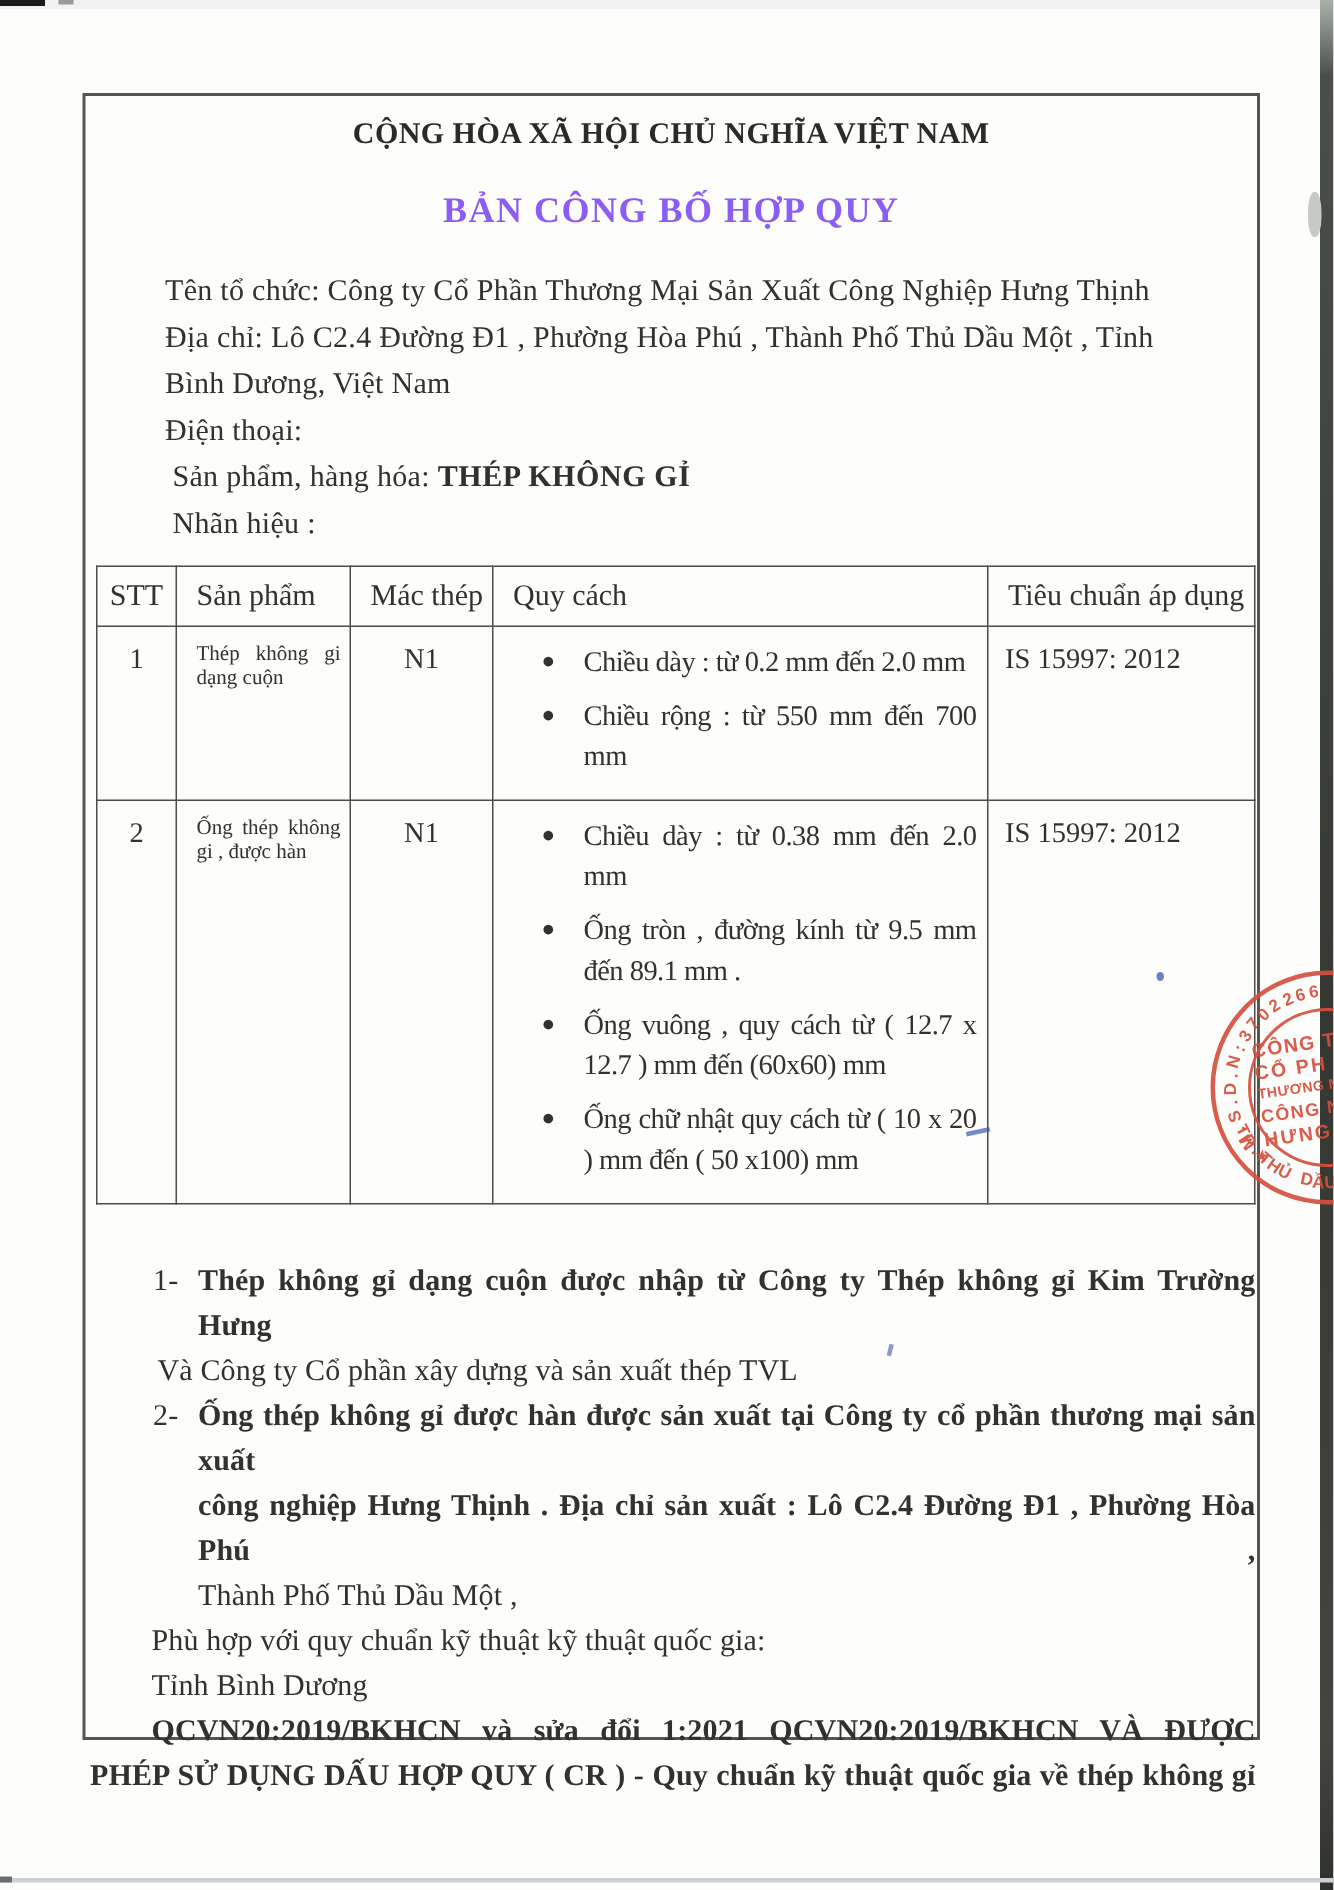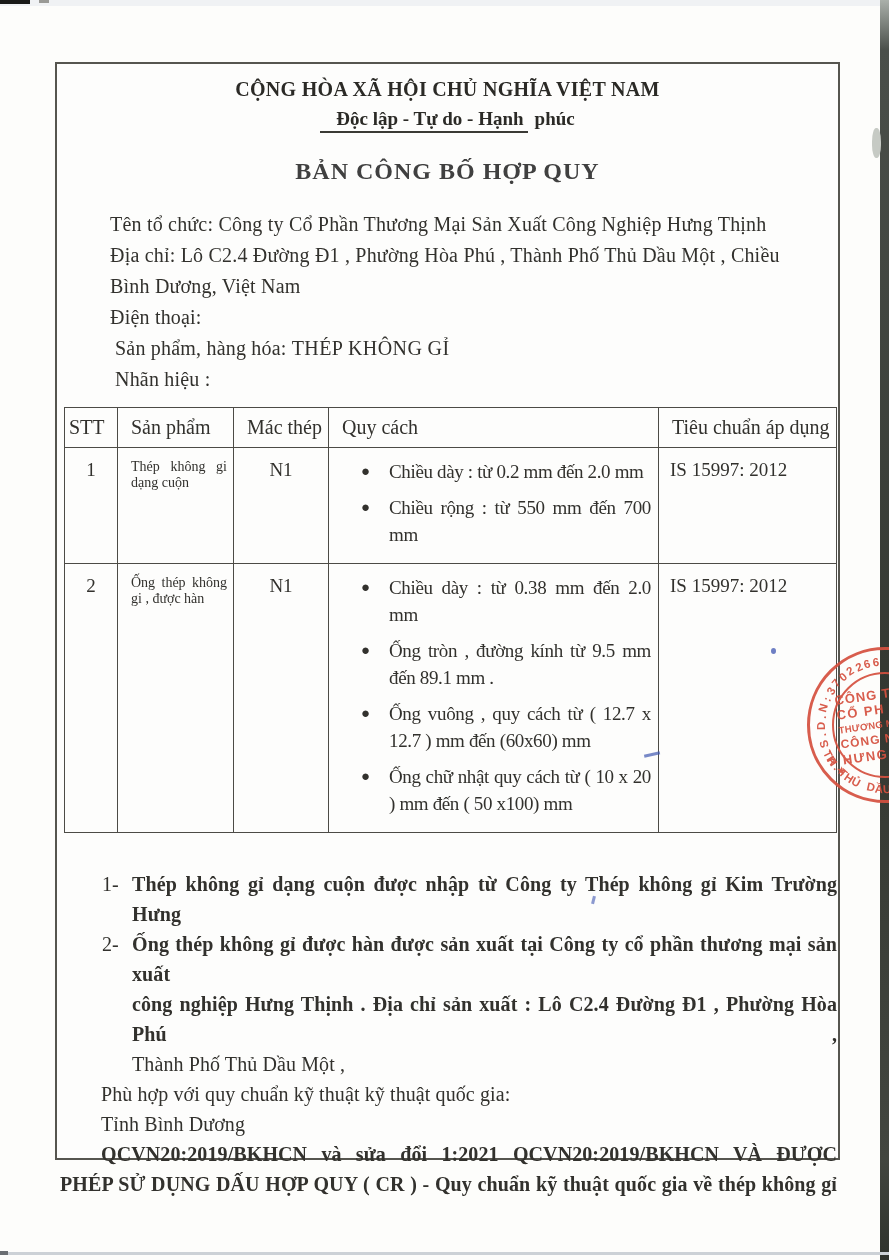--- a/index.html
+++ b/index.html
@@ -23,39 +23,39 @@
 
   
   .doc-box{
     position:absolute;left:55px;top:62px;width:785px;height:1098px;
     border:2px solid #56554f;background:#fdfdfc;box-sizing:border-box;
   }
   .nat-header{margin:13px 10px 0 10px;text-align:center;font-weight:bold;font-size:20px;line-height:24px;color:#2b2a26;letter-spacing:.3px;}
   .motto{margin-top:6px;text-align:center;font-weight:bold;font-size:19px;line-height:24px;color:#2b2a26;}
   .motto-underlined{border-bottom:2.5px solid #3b3a35;padding:0 4px 2px 16px;}
   .motto-tail{margin-left:7px;}
-  .doc-title{margin-top:26px;text-align:center;font-weight:bold;font-size:24px;line-height:28px;letter-spacing:1px;color:#404040;}
+  .doc-title{margin-top:26px;text-align:center;font-weight:bold;font-size:24px;line-height:28px;letter-spacing:1px;color:#8b5cf6;}
   .doc-number{margin-top:8px;text-align:center;font-size:21px;line-height:26px;}
 
   .info-block{margin:24px 14px 0 53px;font-size:20px;line-height:31px;letter-spacing:.2px;}
   .info-line{white-space:nowrap;}
   .sub-indent{margin-left:5px;}
-  .bold-inline{font-weight:normal;letter-spacing:.4px;}
+  .bold-inline{font-weight:bold;letter-spacing:.4px;}
 
   
   table.spec{
     margin:12px 0 0 7px;border-collapse:collapse;table-layout:fixed;width:772px;
     font-size:19px;color:#32312d;
   }
   table.spec col.c1{width:53px;} table.spec col.c2{width:116px;}
   table.spec col.c3{width:95px;} table.spec col.c4{width:330px;}
   table.spec col.c5{width:178px;}
   table.spec th,table.spec td{border:1.6px solid #4c4b46;vertical-align:top;box-sizing:border-box;}
   table.spec th{font-weight:normal;font-size:20px;text-align:left;padding:8px 6px 8px 13px;height:40px;}
-  table.spec th.center,table.spec td.center{text-align:left;padding-left:4px;padding-right:4px;}
+  table.spec th.center,table.spec td.center{text-align:center;padding-left:4px;padding-right:4px;}
   td.cell-stt{text-align:center;padding-top:11px;}
   td.cell-sanpham{padding:11px 6px 6px 13px;font-size:14px;text-align:justify;}
   td.cell-macthep{text-align:center;padding-top:11px;}
   td.cell-quycach{padding:10px 4px 6px 0;}
   td.cell-tieuchuan{padding:11px 6px 6px 11px;}
   .row-1{height:102px;} .row-2{height:236px;}
   .bullet-item{display:flex;margin:0 0 9px 0;}
   .bullet-dot{width:28px;margin-left:30px;flex:0 0 auto;font-size:15px;line-height:27px;text-align:left;padding-left:2px;}
   .bullet-text{flex:1;line-height:27px;letter-spacing:-.35px;text-align:justify;padding-right:3px;}
 
@@ -99,29 +99,26 @@
 <div class="corner-mark2"></div>
 <div class="edge-right"></div>
 <div class="edge-bottom"></div>
 <div class="edge-bottom-nub"></div>
 <div class="smudge"></div>
 
 <div class="doc-box">
 
   <div class="nat-header">CỘNG HÒA XÃ HỘI CHỦ NGHĨA VIỆT NAM</div>
 
-  <div class="motto">
-    <span class="motto-underlined">Độc lập - Tự do - Hạnh</span><span class="motto-tail">phúc</span>
-  </div>
 
   <div class="doc-title">BẢN CÔNG BỐ HỢP QUY</div>
 
   <div class="info-block">
     <div class="info-line">Tên tổ chức: Công ty Cổ Phần Thương Mại Sản Xuất Công Nghiệp Hưng Thịnh</div>
-    <div class="info-line">Địa chỉ: Lô C2.4 Đường Đ1 , Phường Hòa Phú , Thành Phố Thủ Dầu Một , Chiều</div>
+    <div class="info-line">Địa chỉ: Lô C2.4 Đường Đ1 , Phường Hòa Phú , Thành Phố Thủ Dầu Một , Tỉnh</div>
     <div class="info-line">Bình Dương, Việt Nam</div>
     <div class="info-line">Điện thoại:</div>
     <div class="info-line sub-indent"><span>Sản phẩm, hàng hóa: </span><span class="bold-inline">THÉP KHÔNG GỈ</span></div>
     <div class="info-line sub-indent">Nhãn hiệu :</div>
   </div>
 
   <table class="spec">
     <colgroup>
         <col class="c1">
         <col class="c2">
@@ -180,20 +177,21 @@
           <td class="cell-tieuchuan">IS 15997: 2012</td>
         </tr>
       </tbody>
   </table>
 
   <div class="notes">
     <div class="note-row">
       <div class="note-marker">1-</div>
       <div class="note-text just">Thép không gỉ dạng cuộn được nhập từ Công ty Thép không gỉ Kim Trường Hưng</div>
     </div>
+    <div class="nl-indent-a">Và Công ty Cổ phần xây dựng và sản xuất thép TVL</div>
     <div class="note-row">
       <div class="note-marker">2-</div>
       <div class="note-text just">Ống thép không gỉ được hàn được sản xuất tại Công ty cổ phần thương mại sản xuất</div>
     </div>
     <div class="nl-indent-b just">công nghiệp Hưng Thịnh . Địa chỉ sản xuất : Lô C2.4 Đường Đ1 , Phường Hòa Phú ,</div>
     <div class="nl-indent-b">Thành Phố Thủ Dầu Một ,</div>
     <div class="nl-indent-c">Phù hợp với quy chuẩn kỹ thuật kỹ thuật quốc gia:</div>
     <div class="nl-indent-c">Tỉnh Bình Dương</div>
     <div class="nl-indent-c just" style="margin-right:1px;">QCVN20:2019/BKHCN  và  sửa  đổi  1:2021  QCVN20:2019/BKHCN  VÀ  ĐƯỢC</div>
     <div class="std-line2 just">PHÉP SỬ DỤNG DẤU HỢP QUY ( CR ) -  Quy chuẩn kỹ thuật quốc gia về thép không gỉ</div>

